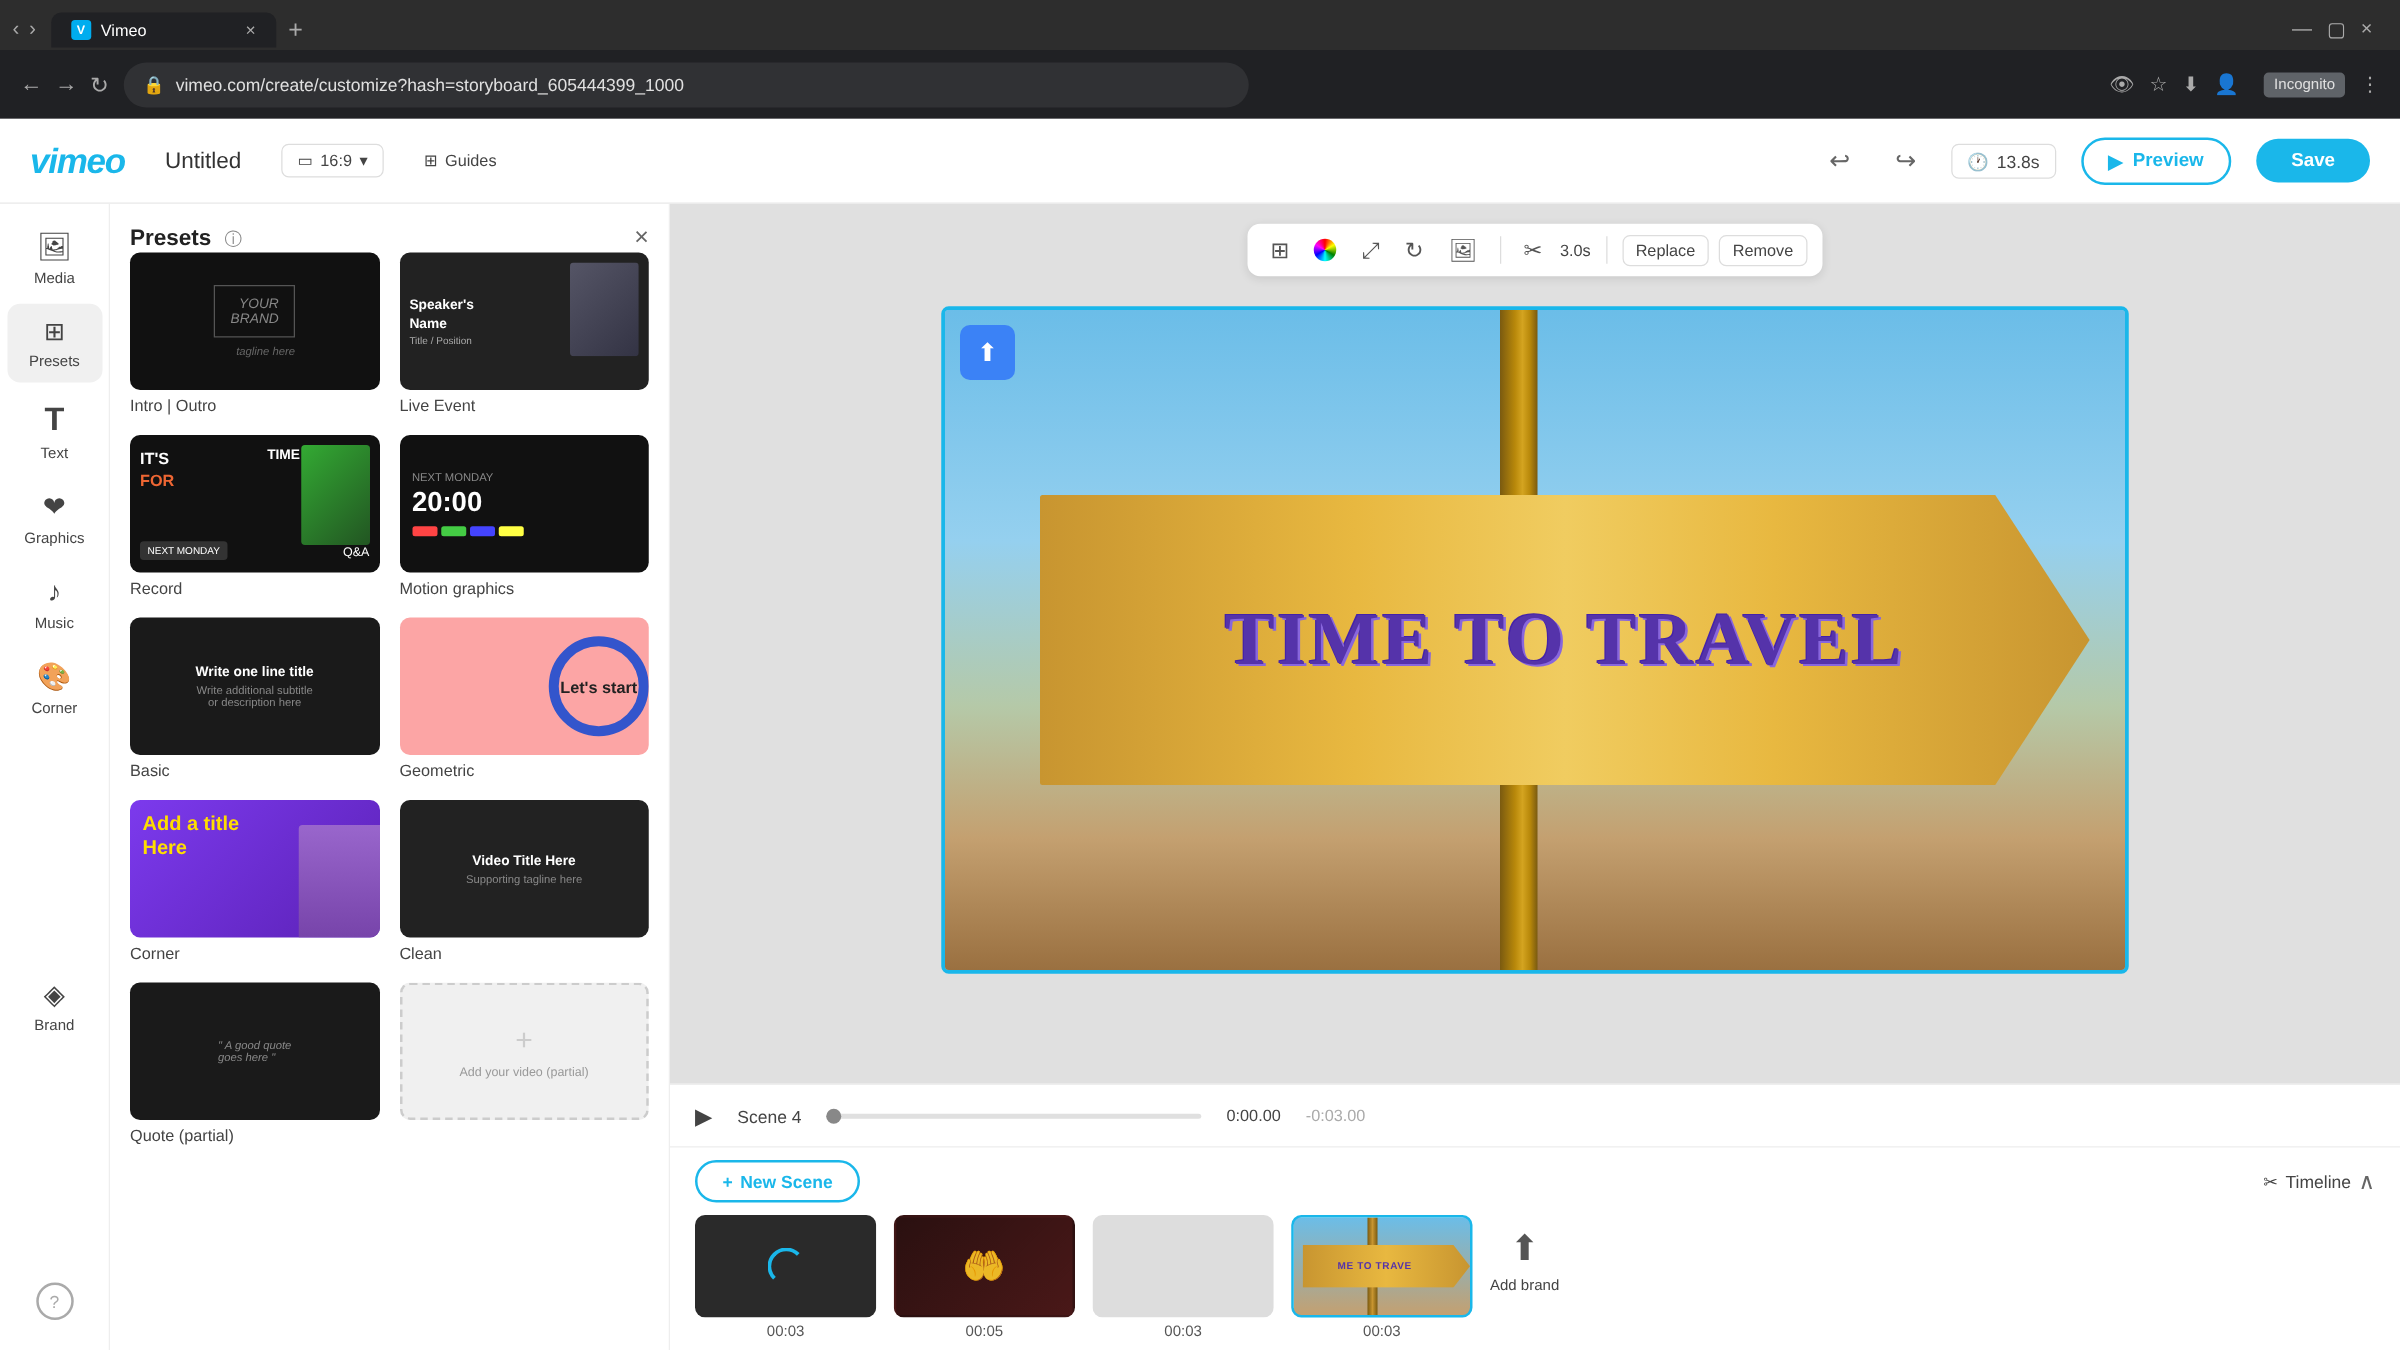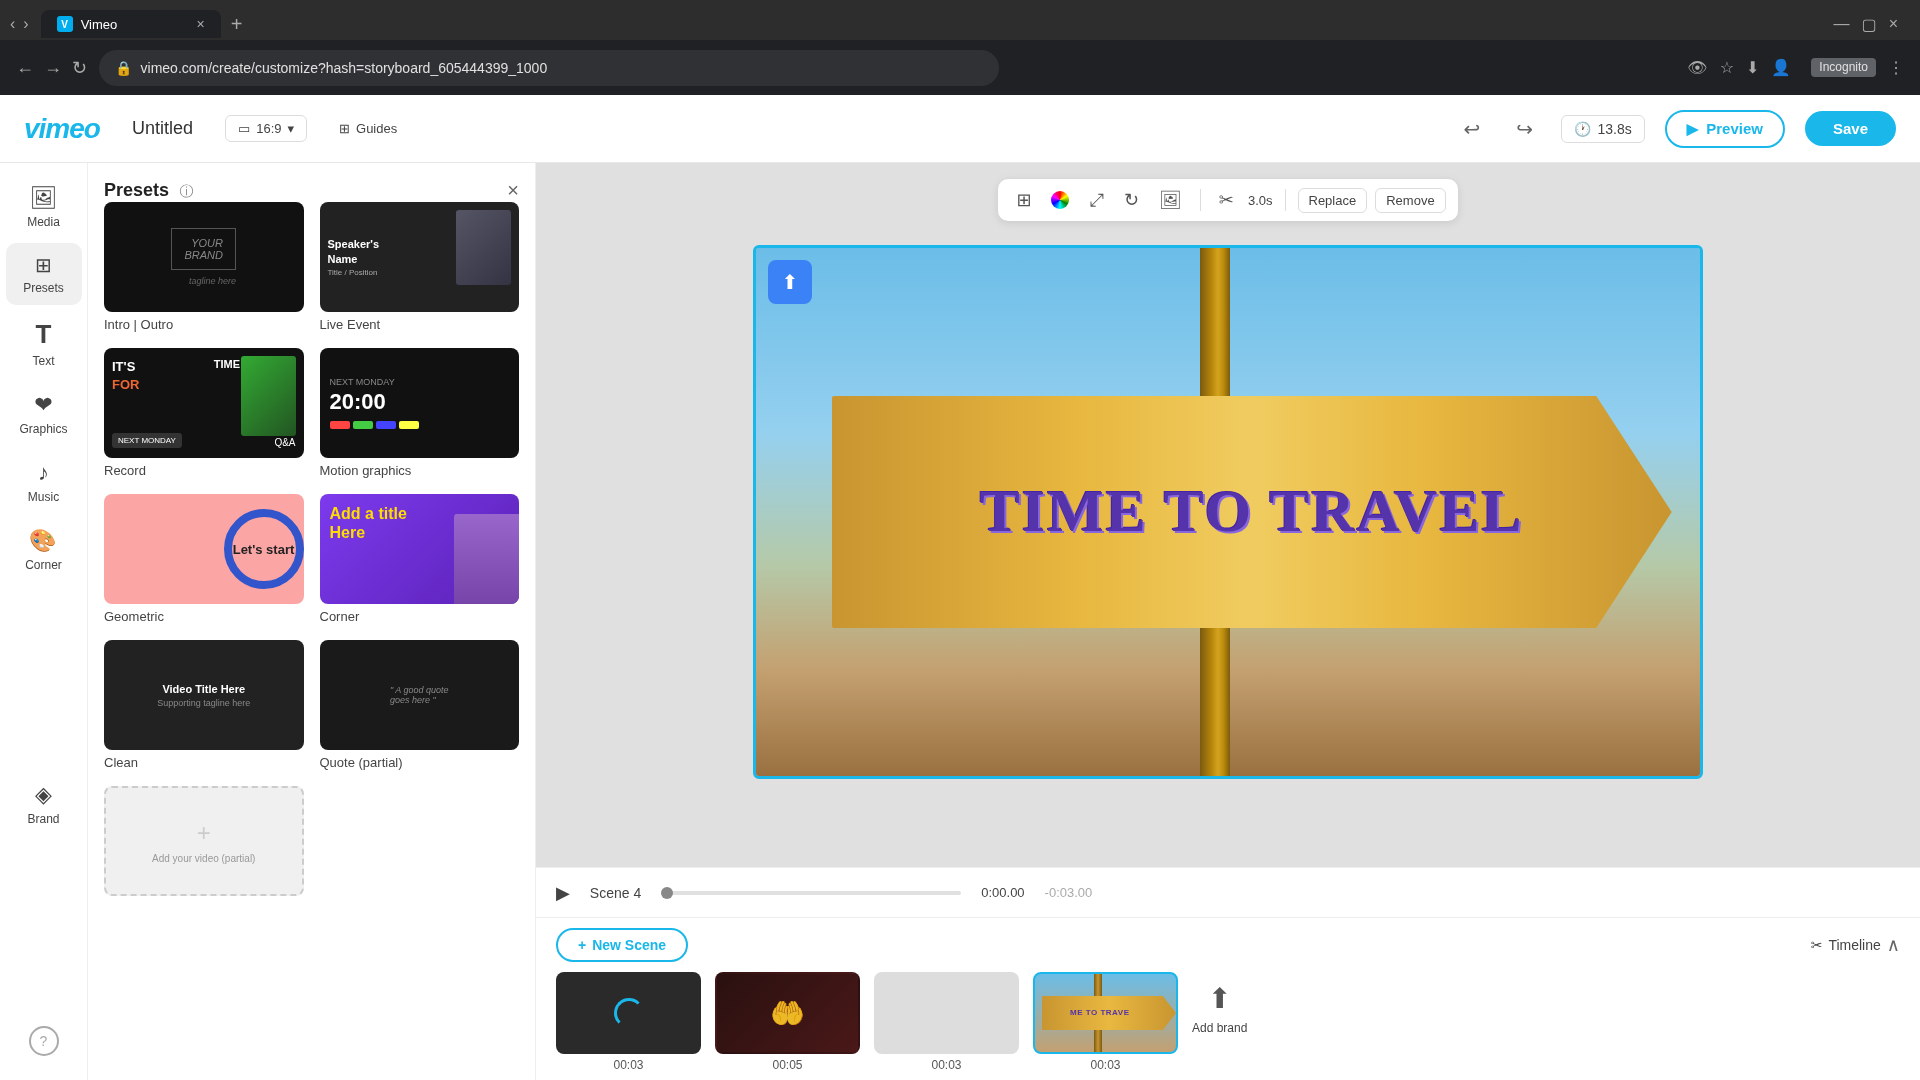--- a/index.html
+++ b/index.html
@@ -276,20 +276,27 @@
             <div style="display:flex; gap:3px; margin-top:8px;">
               <div style="width:20px; height:8px; border-radius:2px; background:#f44;"></div>
               <div style="width:20px; height:8px; border-radius:2px; background:#4c4;"></div>
               <div style="width:20px; height:8px; border-radius:2px; background:#44f;"></div>
               <div style="width:20px; height:8px; border-radius:2px; background:#ff4;"></div>
             </div>
           </div>
           <div class="preset-label">Motion graphics</div>
         </div>
 
+        <div class="preset-item">
+          <div class="preset-thumb pt-basic">
+            <div class="pt-basic-title">Write one line title</div>
+            <div class="pt-basic-sub">Write additional subtitle<br>or description here</div>
+          </div>
+          <div class="preset-label">Basic</div>
+        </div>
 
         <div class="preset-item">
           <div class="preset-thumb pt-geo">
             <div class="pt-geo-circle">
               <div class="pt-geo-text">Let's start</div>
             </div>
           </div>
           <div class="preset-label">Geometric</div>
         </div>
 

